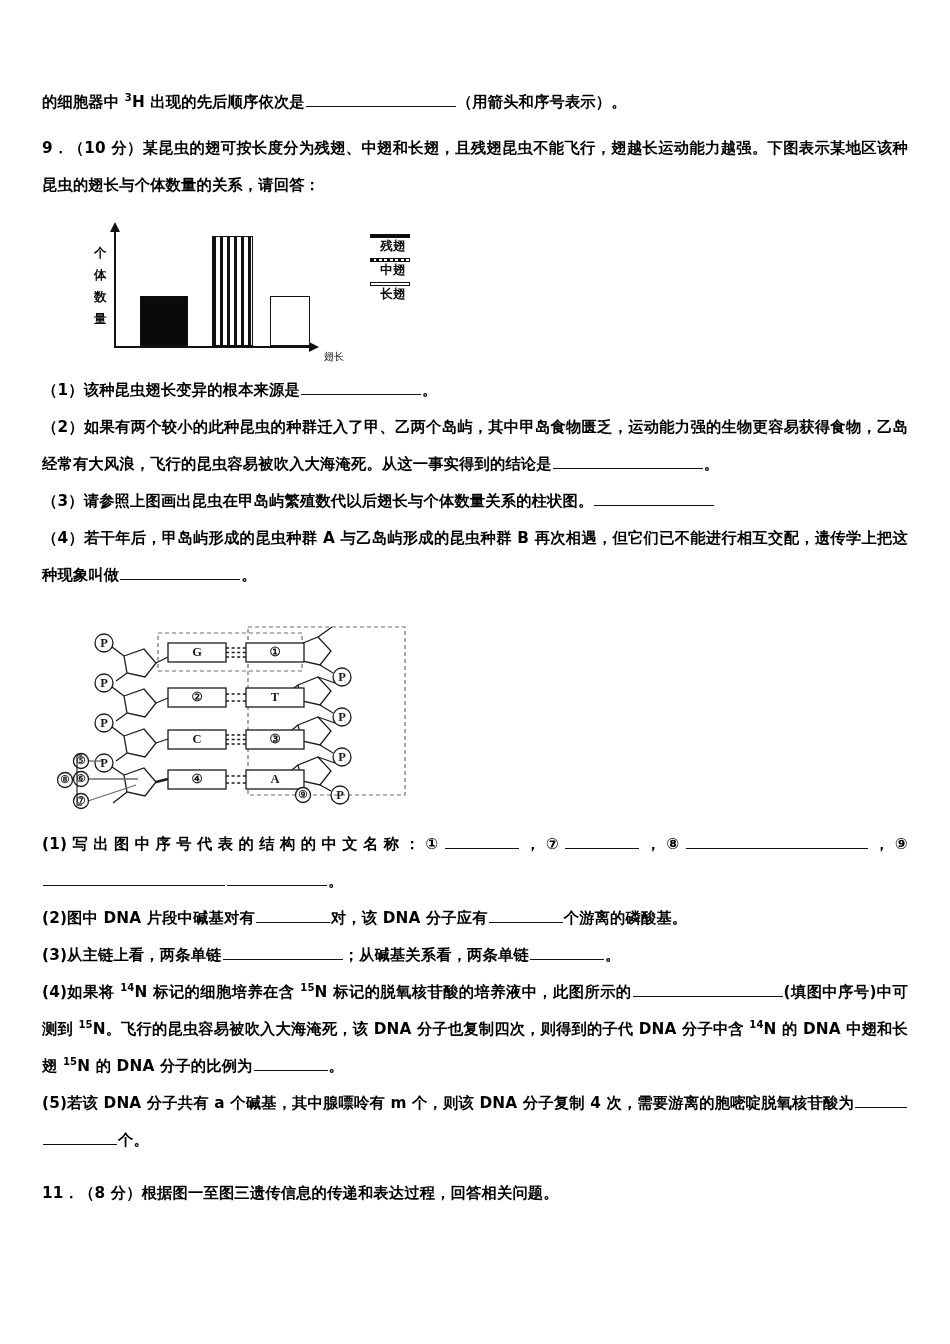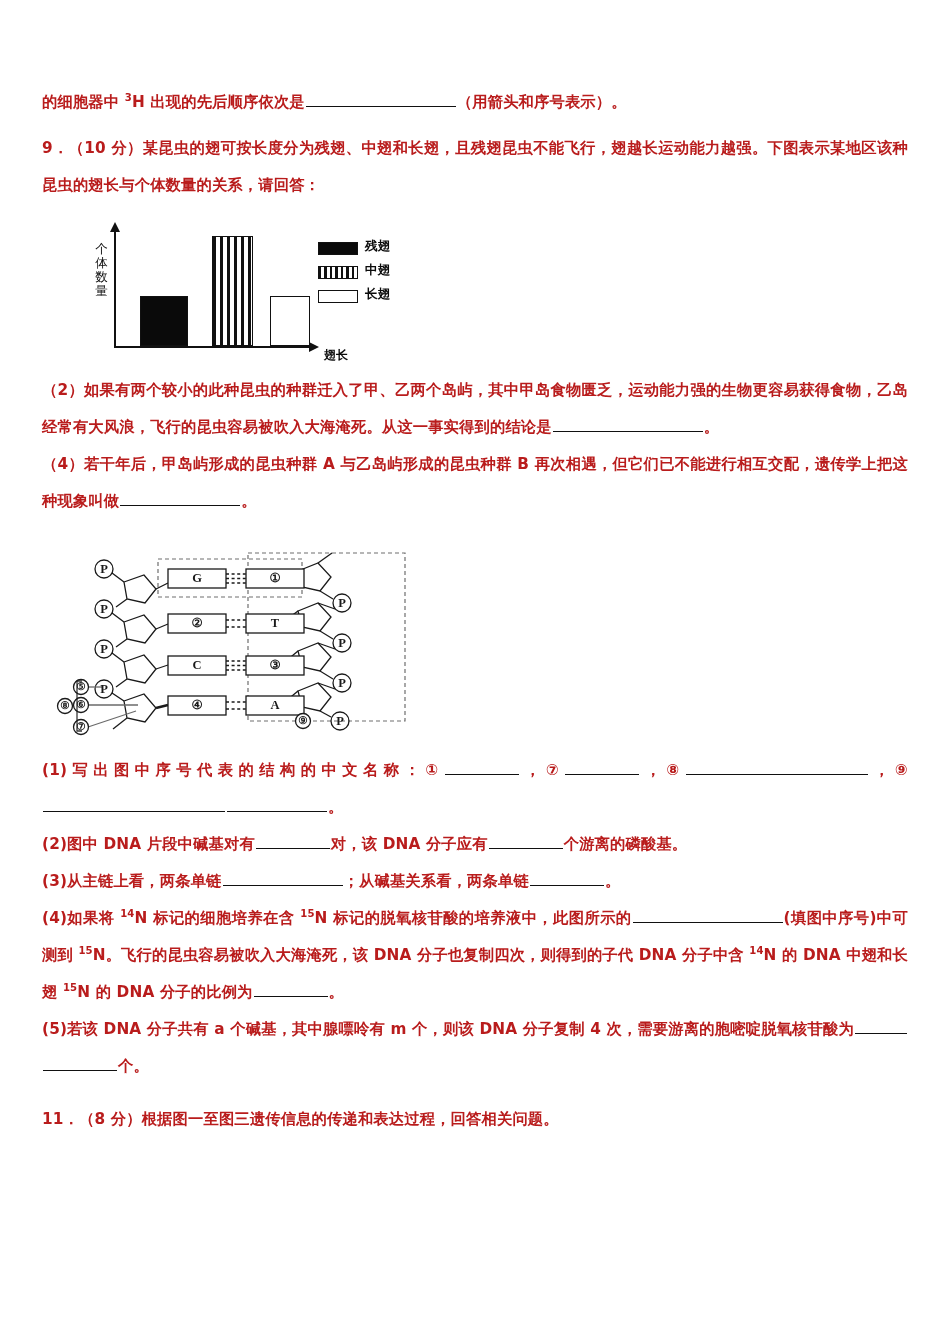--- a/index.html
+++ b/index.html
@@ -29,21 +29,21 @@
     width: 866px;
   }
 
   
   .para {
     font-size: 15.3px;
     line-height: 37px;
     letter-spacing: 0.15px;
     text-align: justify;
     margin: 0;
-    color: #b91c1c;
+    color: #000000;
     font-weight: 600;
   }
   .qnum { font-weight: 600; }
   .blank {
     display: inline-block;
     border-bottom: 1.4px solid #111;
     vertical-align: baseline;
     height: 14px;
     margin: 0 1px;
   }
@@ -101,31 +101,30 @@
     border-top: 5px solid transparent;
     border-bottom: 5px solid transparent;
     border-left: 10px solid #111;
   }
   .ylabel {
     position: absolute;
     left: 38px;
     top: 24px;
     width: 15px;
     font-size: 12.5px;
-    font-weight: 400;
-    line-height: 14px;
-    text-align: center;
+    font-weight: 700;
+    line-height: 22px;
     letter-spacing: 0;
   }
   .xlabel {
     position: absolute;
     left: 268px;
     bottom: 2px;
-    font-size: 12px;
-    font-weight: 700;
+    font-size: 10px;
+    font-weight: 400;
   }
   .bar {
     position: absolute;
     bottom: 2px;
     border: 1.6px solid #111;
     box-sizing: border-box;
   }
   .bar.black { background: #0a0a0a; }
   .bar.striped {
     background: #fff;
@@ -135,23 +134,24 @@
   .bar.white { background: #fff; }
 
   .legend {
     position: absolute;
     left: 262px;
     top: 16px;
     width: 150px;
   }
   .legend-row {
     display: flex;
-    align-items: flex-end;
+    align-items: center;
     height: 21px;
     margin-bottom: 3px;
+    flex-direction: column;
   }
   .swatch {
     width: 40px;
     height: 13px;
     border: 1.7px solid #111;
     box-sizing: border-box;
     margin-right: 7px;
   }
   .swatch.black { background: #0a0a0a; }
   .swatch.striped {
@@ -223,25 +223,31 @@
           <span class="swatch striped"></span>
           <span class="legend-label">中翅</span>
         </div>
         <div class="legend-row">
           <span class="swatch white"></span>
           <span class="legend-label">长翅</span>
         </div>
       </div>
     </div>
 
+    <p class="para">
+      <span>（1）</span><span>该种昆虫翅长变异的根本来源是</span><span class="blank b-lg"></span><span>。</span>
+    </p>
 
     <p class="para">
       <span>（2）</span><span>如果有两个较小的此种昆虫的种群迁入了甲、乙两个岛屿，其中甲岛食物匮乏，运动能力强的生物更容易获得食物，乙岛经常有大风浪，飞行的昆虫容易被吹入大海淹死。从这一事实得到的结论是</span><span class="blank b-xl"></span><span>。</span>
     </p>
 
+    <p class="para">
+      <span>（3）</span><span>请参照上图画出昆虫在甲岛屿繁殖数代以后翅长与个体数量关系的柱状图。</span><span class="blank b-lg"></span>
+    </p>
 
     <p class="para">
       <span>（4）</span><span>若干年后，甲岛屿形成的昆虫种群 A 与乙岛屿形成的昆虫种群 B 再次相遇，但它们已不能进行相互交配，遗传学上把这种现象叫做</span><span class="blank b-lg"></span><span>。</span>
     </p>
 
     <div class="gap-sm"></div>
 
 
     <div class="fig-dna">
       <svg width="372" height="196" viewBox="0 0 372 196" xmlns="http://www.w3.org/2000/svg">

